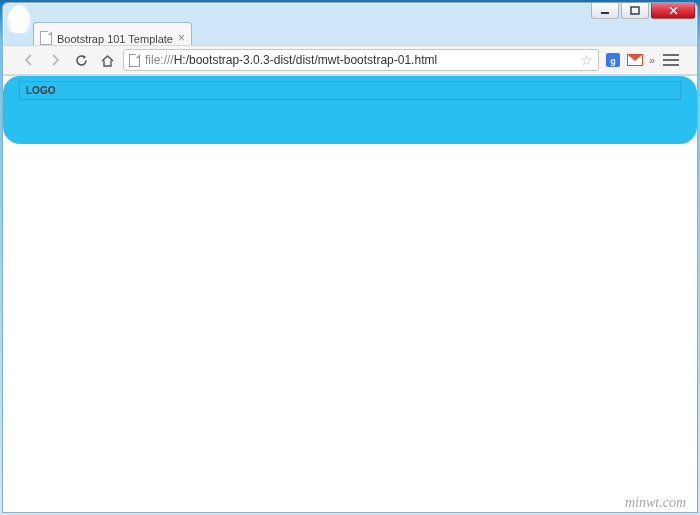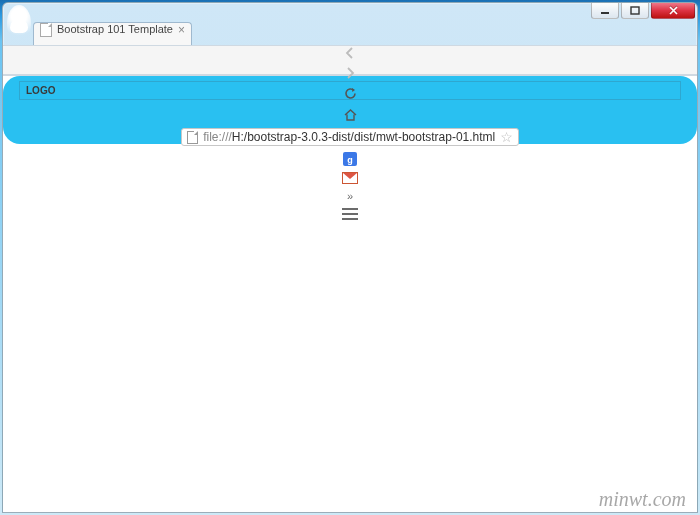--- a/index.html
+++ b/index.html
@@ -69,21 +69,21 @@
     position: absolute; left: 3px; top: 14px; width: 18px; height: 14px;
     background: #fff; border-radius: 9px 9px 6px 6px;
   }
   .tab {
     background: #f7f7f7;
     border: 1px solid #9fb9cf;
     border-bottom: none;
     border-radius: 4px 4px 0 0;
     height: 23px;
     min-width: 150px;
-    display: flex; align-items: flex-start;
+    display: flex; align-items: flex-end;
     padding: 0 6px;
     font-size: 11px;
     color: #444;
     gap: 5px;
     position: relative;
     z-index: 2;
   }
   .tab .favicon {
     width: 12px; height: 14px;
     background: #fff;
@@ -97,25 +97,24 @@
     background: linear-gradient(135deg,#fff 49%,#aaa 51%);
   }
   .tab .tab-title { flex: 1; white-space: nowrap; overflow: hidden; text-overflow: ellipsis; }
   .tab .tab-close { font-size: 12px; color: #888; cursor: pointer; }
   .toolbar {
     height: 30px;
     background: #f5f5f5;
     border-top: 1px solid #cfd9e2;
     border-bottom: 1px solid #cfd9e2;
     display: flex; align-items: center;
-    padding: 0 6px;
+    padding: 0 16px;
     gap: 6px;
     position: relative;
     z-index: 3;
-    flex-direction: column;
   }
   .nav-btn {
     width: 20px; height: 20px;
     display: flex; align-items: center; justify-content: center;
     color: #6b6b6b;
     border-radius: 3px;
   }
   .nav-btn.disabled { color: #bcbcbc; }
   .omnibox {
     flex: 1;
@@ -194,21 +193,21 @@
     font-size: 10px;
     font-weight: bold;
     color: #3a3a3a;
     background: #29c0f1;
     width: 100%;
   }
   .watermark {
     position: absolute;
     right: 14px; bottom: 4px;
     font-family: "Segoe Script", cursive;
-    font-size: 20px;
+    font-size: 14px;
     color: rgba(80,80,80,0.5);
     font-style: italic;
     z-index: 50;
     pointer-events: none;
   }
 </style>
 </head>
 <body>
 
 <div class="window-frame">

